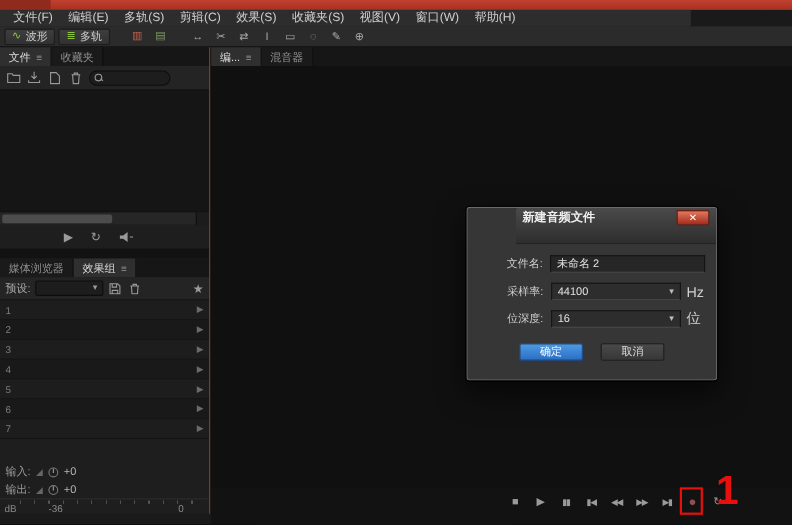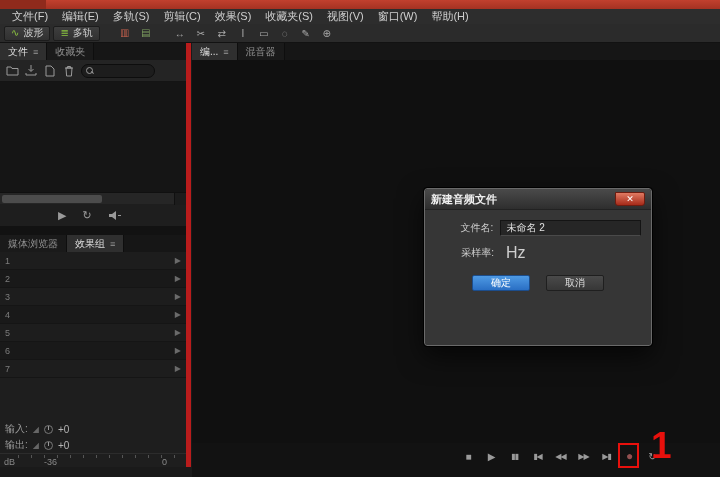--- a/index.html
+++ b/index.html
@@ -5,39 +5,39 @@
   * { margin:0; padding:0; box-sizing:border-box; }
   html,body { background:#000; }
   body { font-family:"Liberation Sans","DejaVu Sans",sans-serif; }
   .app { position:relative; width:720px; height:477px; background:#1a1a1a; overflow:hidden;
          color:#c0c0c0; font-size:11px; }
 
   
   .titlebar { position:absolute; left:0; top:0; width:720px; height:9px;
               background:linear-gradient(#c2402e,#a53222); }
   .titlebar .tb-accent { position:absolute; left:0; top:0; width:46px; height:9px; background:#8f2a1c; }
-  .menubar { position:absolute; left:0; top:9px; width:720px; height:15px; background:#2d2d2d;
+  .menubar { position:absolute; left:0; top:9px; width:628px; height:15px; background:#2d2d2d;
              display:flex; align-items:center; padding-left:5px; }
   .menu-item { padding:0 7px; color:#cfcfcf; font-size:11px; line-height:15px; cursor:default; }
   .toolbar { position:absolute; left:0; top:24px; width:720px; height:19px; background:#2b2b2b;
              border-bottom:1px solid #121212; display:flex; align-items:center; padding-left:4px; gap:3px; }
   .tb-btn { height:15px; display:flex; align-items:center; gap:4px; padding:0 6px;
             background:linear-gradient(#3e3e3e,#313131); border:1px solid #1c1c1c; border-radius:2px;
             font-size:10px; color:#d0d0d0; }
   .tb-glyph { font-size:10px; line-height:1; }
   .g-green { color:#8cc63f; }
   .g-red { color:#c4604c; }
   .g-grn2 { color:#7fa05f; }
   .tb-sep { width:10px; }
   .tool-btn { width:18px; height:15px; display:flex; align-items:center; justify-content:center;
               color:#a8a8a8; font-size:10px; border-radius:2px; }
 
   
   .left-panel { position:absolute; left:0; top:43px; width:191px; height:424px; background:#1e1e1e;
-                border-right:5px solid #b91c1c; display:flex; flex-direction:column; }
+                border-right:1px solid #b91c1c; display:flex; flex-direction:column; }
   .panel-tabs { height:17px; display:flex; background:#161616; }
   .ptab { height:17px; display:flex; align-items:center; gap:5px; padding:0 8px; font-size:10px;
           color:#8f8f8f; background:#1a1a1a; border-right:1px solid #0e0e0e; }
   .ptab.active { background:#2f2f2f; color:#ddd; }
   .ptab .menu-glyph { color:#9a9a9a; font-size:9px; }
 
   .icons-row { height:22px; display:flex; align-items:center; gap:5px; padding:0 5px; background:#242424;
                border-bottom:1px solid #141414; }
   .sm-icon { width:14px; height:14px; display:flex; align-items:center; justify-content:center; }
   .sm-icon svg { display:block; }
@@ -108,36 +108,36 @@
   .t-btn.record { color:#915050; font-size:12px; }
   .t-btn.loop { margin-right:56px; }
   .anno-frame { position:absolute; left:0px; top:-3px; width:21px; height:25px;
                 border:2px solid #e8100c; pointer-events:none; }
 
   
   .dialog { position:absolute; left:424px; top:188px; width:228px; height:158px; background:#363636;
             border:1px solid #6a6a6a; outline:1px solid #000; border-radius:3px;
             box-shadow:0 10px 26px rgba(0,0,0,.65); z-index:10; }
   .dlg-titlebar { height:21px; background:linear-gradient(#4a4a4a,#2e2e2e); border-bottom:1px solid #222;
-                  border-radius:3px 3px 0 0; display:flex; align-items:center; padding:4px 6px; }
+                  border-radius:3px 3px 0 0; display:flex; align-items:flex-end; padding:16px 6px;margin-left:44px; }
   .dlg-title { font-size:11px; font-weight:bold; color:#efefef; }
   .dlg-close { margin-left:auto; width:30px; height:14px; background:linear-gradient(#e07a62,#a52a19);
                border:1px solid #6d1c10; border-radius:0 2px 3px 3px; color:#fff; font-size:9px;
                display:flex; align-items:center; justify-content:center; line-height:1; }
   .dlg-body { padding:9px 10px 0 10px; }
   .dlg-row { display:flex; align-items:center; height:18px; margin-bottom:7px; }
   .dlg-label { width:66px; text-align:right; padding-right:7px; font-size:10px; color:#cfcfcf; }
   .dlg-input { width:142px; height:16px; background:#262626; border:1px solid #141414;
                border-bottom-color:#4a4a4a; color:#e2e2e2; font-size:10px; display:flex; align-items:center;
                padding-left:5px; }
   .dlg-select { width:118px; height:16px; background:#2d2d2d; border:1px solid #141414;
                 border-bottom-color:#4a4a4a; color:#e2e2e2; font-size:10px; display:flex; align-items:center;
                 padding-left:5px; }
   .dlg-select .dd-arrow { margin-left:auto; margin-right:4px; font-size:7px; color:#c0c0c0; }
-  .dlg-suffix { margin-left:5px; font-size:16px; color:#cfcfcf; }
+  .dlg-suffix { margin-left:5px; font-size:13px; color:#cfcfcf; }
   .dlg-buttons { display:flex; justify-content:center; gap:16px; margin-top:13px; }
   .btn { width:58px; height:16px; display:flex; align-items:center; justify-content:center;
          font-size:10px; border-radius:2px; }
   .btn-ok { background:linear-gradient(#4e9ae4,#2a6fc4); border:1px solid #1c4d8c; color:#fff; }
   .btn-cancel { background:linear-gradient(#4a4a4a,#373737); border:1px solid #1f1f1f; color:#ddd; }
 
   
   .anno-number { position:absolute; left:651px; top:427px; font-size:37px; font-weight:bold;
                  color:#e8100c; z-index:20; line-height:1; }
 </style>
@@ -268,20 +268,37 @@
     <div class="panel-tabs">
       <div class="ptab">
         <span>媒体浏览器</span>
       </div>
       <div class="ptab active">
         <span>效果组</span>
         <span class="menu-glyph">≡</span>
       </div>
     </div>
 
+    <div class="preset-row">
+      <span>预设:</span>
+      <div class="preset-dd">
+        <span class="dd-arrow">▼</span>
+      </div>
+      <span class="sm-icon">
+        <svg width="11" height="11" viewBox="0 0 11 11">
+            <path d="M1 1h7l2 2v7H1z M3 1v3h4V1 M3 7h5v3H3z" fill="none" stroke="#9a9a9a"></path>
+          </svg>
+      </span>
+      <span class="sm-icon">
+        <svg width="9" height="11" viewBox="0 0 9 11">
+            <path d="M1.5 3h6l-.5 7h-5z M.5 3h8 M3 3V1.5h3V3" fill="none" stroke="#9a9a9a"></path>
+          </svg>
+      </span>
+      <span class="star">★</span>
+    </div>
 
     <div class="preset-list">
       <div class="preset-slot">
         <span>1</span>
         <span class="spacer"></span>
         <span class="slot-arrow">▶</span>
       </div>
       <div class="preset-slot">
         <span>2</span>
         <span class="spacer"></span>
@@ -392,21 +409,33 @@
     </div>
     <div class="dlg-body">
       <div class="dlg-row">
         <span class="dlg-label">文件名:</span>
         <div class="dlg-input">
           <span>未命名 2</span>
         </div>
       </div>
       <div class="dlg-row">
         <span class="dlg-label">采样率:</span>
+        <div class="dlg-select">
+          <span>44100</span>
+          <span class="dd-arrow">▼</span>
+        </div>
         <span class="dlg-suffix">Hz</span>
+      </div>
+      <div class="dlg-row">
+        <span class="dlg-label">位深度:</span>
+        <div class="dlg-select">
+          <span>16</span>
+          <span class="dd-arrow">▼</span>
+        </div>
+        <span class="dlg-suffix">位</span>
       </div>
       <div class="dlg-buttons">
         <div class="btn btn-ok">确定</div>
         <div class="btn btn-cancel">取消</div>
       </div>
     </div>
   </div>
 
   <div class="anno-number">1</div>
 

